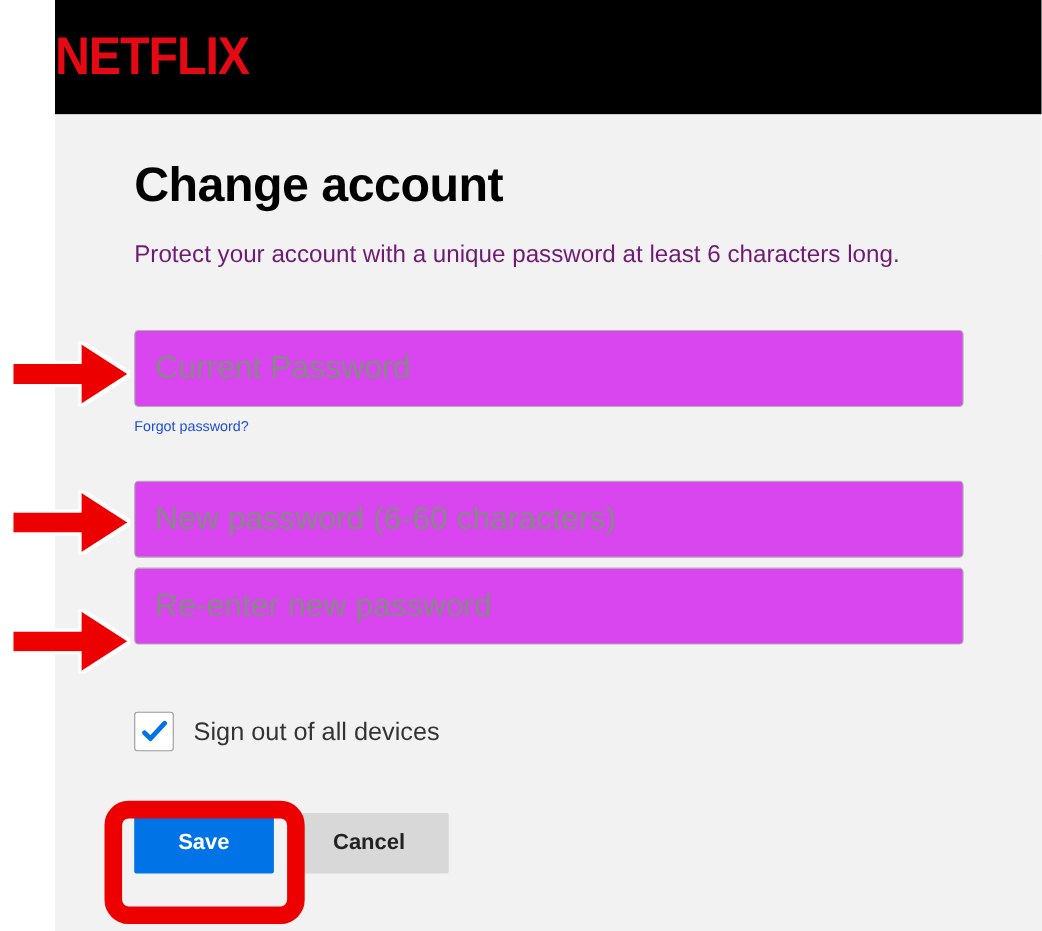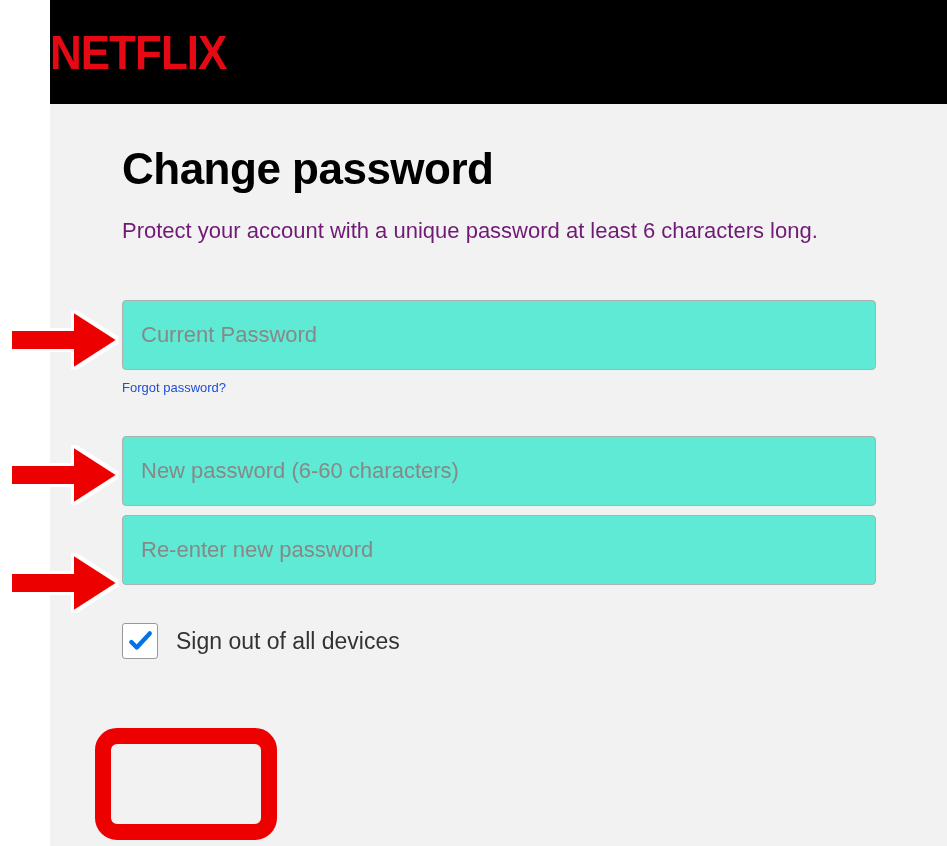--- a/index.html
+++ b/index.html
@@ -54,43 +54,43 @@
     .form-group {
       margin-bottom: 9px;
       position: relative;
     }
     .form-group.with-link {
       margin-bottom: 40px;
     }
     .text-input {
       width: 754px;
       height: 70px;
-      background: #5eead4;
+      background: #d946ef;
       border: 1px solid #b0b0b0;
       border-radius: 4px;
       padding: 0 18px;
-      font-size: 22px;
+      font-size: 29px;
       color: #333;
       outline: none;
     }
     .text-input::placeholder {
       color: #888;
     }
     .forgot-link {
       display: inline-block;
       color: #1d4ed8;
       font-size: 13px;
       margin-top: 10px;
       text-decoration: none;
       cursor: pointer;
     }
     .checkbox-row {
       display: flex;
       align-items: center;
-      margin-top: 38px;
+      margin-top: 61px;
       margin-bottom: 56px;
     }
     .checkbox {
       width: 36px;
       height: 36px;
       background: #fff;
       border: 1px solid #999;
       border-radius: 3px;
       display: flex;
       align-items: center;
@@ -154,21 +154,21 @@
   </style>
 </head>
 <body>
 
 <div class="header">
   <div class="logo">NETFLIX</div>
 </div>
 
 <div class="content-bg">
   <div class="content">
-    <h1 class="page-title">Change password</h1>
+    <h1 class="page-title">Change account</h1>
     <p class="subtitle">Protect your account with a unique password at least 6 characters long.</p>
 
     <div class="form-group with-link">
       <input type="password" class="text-input" placeholder="Current Password" style="">
       <a class="forgot-link">Forgot password?</a>
     </div>
 
     <div class="form-group">
       <input type="password" class="text-input" placeholder="New password (6-60 characters)" style="">
     </div>
@@ -179,20 +179,24 @@
 
     <div class="checkbox-row">
       <div class="checkbox">
         <svg viewBox="0 0 24 24" fill="none" stroke="#0073e6" stroke-width="4" stroke-linecap="round" stroke-linejoin="round">
           <polyline points="4 13 9 18 21 5"></polyline>
         </svg>
       </div>
       <span class="checkbox-label">Sign out of all devices</span>
     </div>
 
+    <div class="button-row">
+      <button class="btn-save">Save</button>
+      <button class="btn-cancel">Cancel</button>
+    </div>
   </div>
 </div>
 
 <svg class="arrow" style="top:305px" viewBox="0 0 120 70">
   <defs>
     <filter id="wglow" x="-20%" y="-20%" width="140%" height="140%">
       <feMorphology operator="dilate" radius="3" in="SourceAlpha" result="d"></feMorphology>
       <feFlood flood-color="#fff" result="w"></feFlood>
       <feComposite in="w" in2="d" operator="in" result="wo"></feComposite>
       <feMerge>

